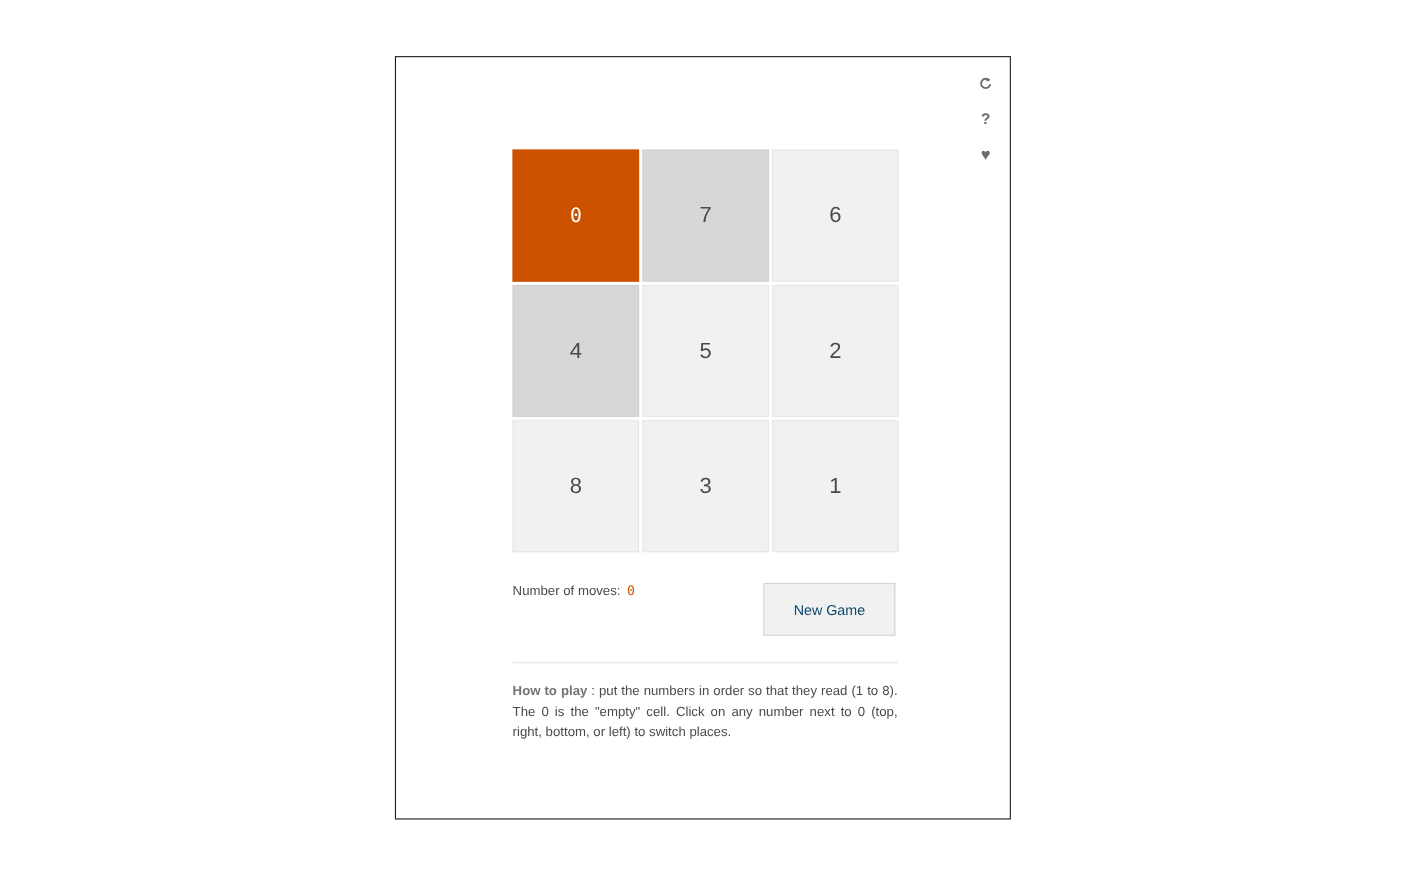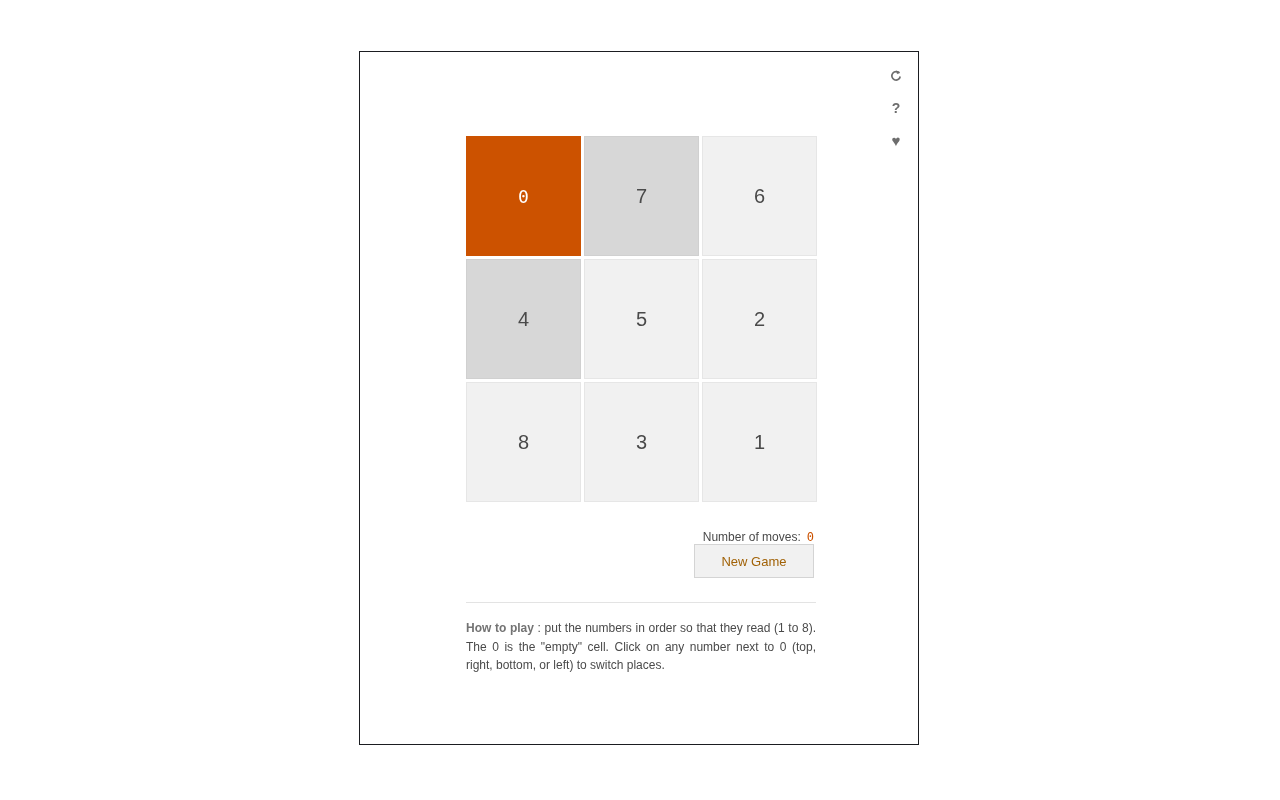--- a/index.html
+++ b/index.html
@@ -93,44 +93,43 @@
     background: #cc5200;
     border: 1px solid #cc5200;
     color: #ffffff;
     font-family: "DejaVu Sans Mono", monospace;
     font-size: 18px;
   }
 
   
   #status-row {
     display: flex;
-    align-items: flex-end;
+    align-items: flex-start;
     justify-content: space-between;
     margin-top: 28px;
     height: 48px;
-    flex-direction: column;
   }
   #moves-block {
     display: flex;
     align-items: center;
     font-size: 12px;
     color: #4a4a4a;
   }
   #moves-label { margin-right: 6px; }
   #moves-count {
     font-family: "DejaVu Sans Mono", monospace;
     font-size: 12px;
     color: #cc5200;
   }
   #new-game-button {
     width: 120px;
     height: 48px;
     background: #f1f1f1;
     border: 1px solid #d4d4d4;
-    color: #a16207;
+    color: #0c4a6e;
     font-size: 13px;
     font-family: "Liberation Sans", sans-serif;
     cursor: pointer;
     box-sizing: border-box;
   }
 
   
   #divider {
     margin-top: 24px;
     border: 0;

